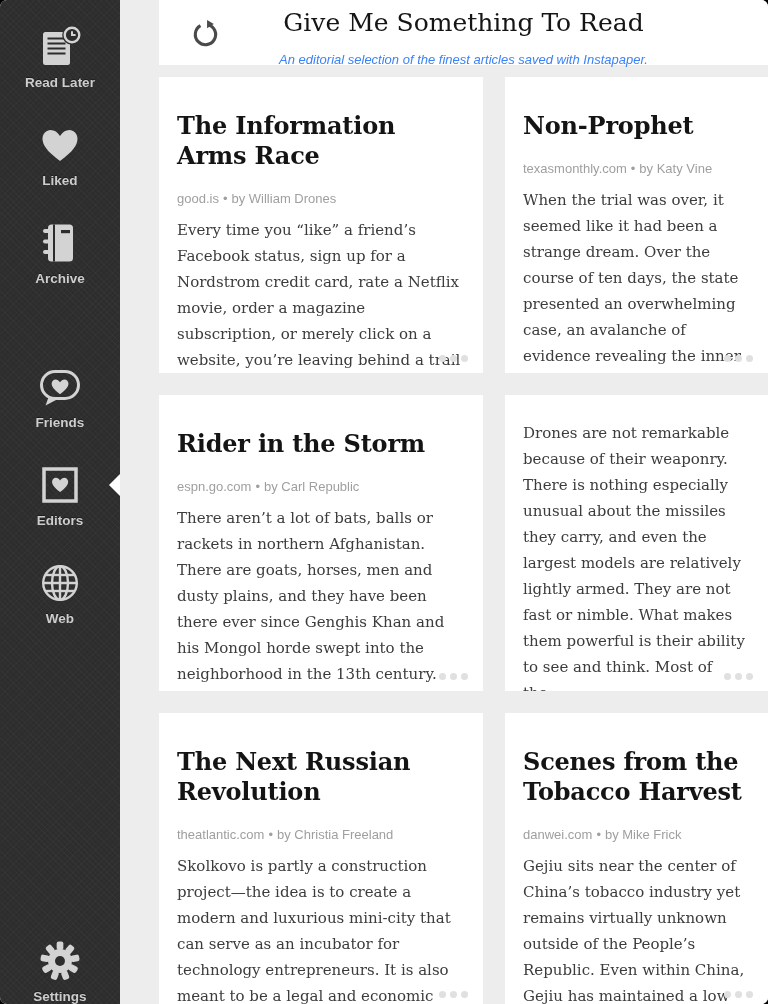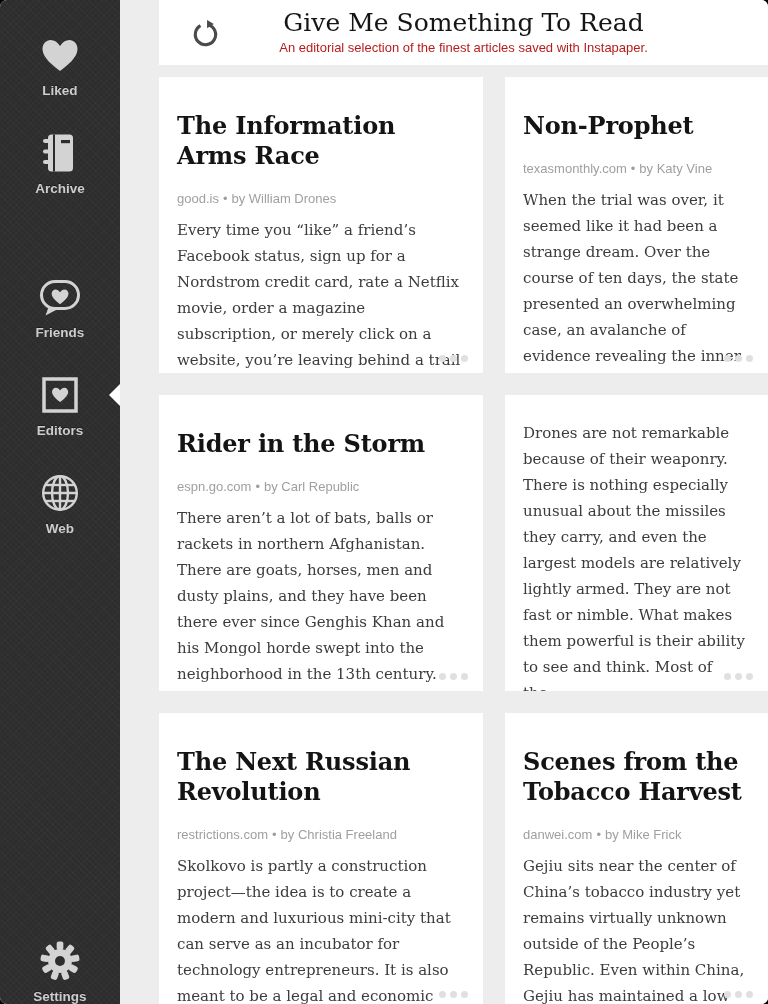--- a/index.html
+++ b/index.html
@@ -37,21 +37,21 @@
     position:absolute;right:0;top:12px;width:0;height:0;
     border-top:11px solid transparent;border-bottom:11px solid transparent;
     border-right:11px solid #fff;
   }
   
   .main{flex:1;display:flex;flex-direction:column;background:var(--divider);overflow:hidden;padding-left:39px;}
   .header{background:#fff;height:65px;flex:none;position:relative;}
   .refresh-btn{position:absolute;left:31px;top:18px;background:none;border:none;padding:0;cursor:pointer;}
   .header-text{text-align:center;padding-top:8px;}
   .page-title{font-family:"DejaVu Serif","Liberation Serif",serif;font-size:25px;color:#151515;line-height:30px;}
-  .page-subtitle{font-size:13px;color:#b91c1c;margin-top:2px;}
+  .page-subtitle{font-size:13px;color:#3b82f6;margin-top:14px;font-style:italic;}
   .grid{
     flex:1;margin-top:12px;display:grid;grid-template-columns:324px 1fr;
     gap:22px;grid-auto-rows:296px;overflow:hidden;
   }
   .card{background:#fff;padding:14px 18px;position:relative;overflow:hidden;cursor:pointer;}
   .card-title{
     font-family:"DejaVu Serif","Liberation Serif",serif;font-size:24px;line-height:30px;
     color:var(--title);letter-spacing:-0.2px;
   }
   .card-meta{font-size:13px;color:var(--meta);margin-top:3px;}
@@ -69,20 +69,37 @@
 <svg width="0" height="0" style="position:absolute" aria-hidden="true">
   <defs>
     <path id="heart" d="M22 36 C9 26.5 4.5 20 4.5 13.8 C4.5 8.6 8.3 5 12.6 5 C16.5 5 19.5 7.3 22 11 C24.5 7.3 27.5 5 31.4 5 C35.7 5 39.5 8.6 39.5 13.8 C39.5 20 35 26.5 22 36 Z"></path>
   </defs>
 </svg>
 
 <div class="screen">
 
   <nav class="sidebar">
 
+    <div class="side-item mt-first">
+      <span class="icon">
+        <svg width="44" height="47" viewBox="0 0 44 47">
+          <rect x="5" y="8" width="27" height="33" rx="2.5" fill="#d3d3d3"></rect>
+          <g stroke="#2d2d2d" stroke-width="2.2">
+            <line x1="9.5" y1="14.5" x2="27.5" y2="14.5"></line>
+            <line x1="9.5" y1="19.5" x2="27.5" y2="19.5"></line>
+            <line x1="9.5" y1="24.5" x2="27.5" y2="24.5"></line>
+            <line x1="9.5" y1="29.5" x2="27.5" y2="29.5"></line>
+          </g>
+          <circle cx="34" cy="11" r="9.8" fill="#2d2d2d"></circle>
+          <circle cx="34" cy="11" r="7.3" fill="none" stroke="#d3d3d3" stroke-width="2.4"></circle>
+          <path d="M34 7.2 L34 11 L37.6 11" stroke="#d3d3d3" stroke-width="2" fill="none"></path>
+        </svg>
+      </span>
+      <span class="side-label">Read Later</span>
+    </div>
 
     <div class="side-item mt-reg">
       <span class="icon">
         <svg width="44" height="41" viewBox="0 0 44 41">
             <use href="#heart" fill="#d3d3d3"></use>
           </svg>
       </span>
       <span class="side-label">Liked</span>
     </div>
 
@@ -203,21 +220,21 @@
   </article>
 
   <article class="card">
     <p class="card-excerpt">Drones are not remarkable because of their weaponry. There is nothing especially unusual about the missiles they carry, and even the largest models are relatively lightly armed. They are not fast or nimble. What makes them powerful is their ability to see and think. Most of the…</p>
     <span class="dots"><i></i><i></i><i></i></span>
   </article>
 
   <article class="card">
     <h2 class="card-title">The Next Russian Revolution</h2>
     <div class="card-meta">
-      <span>restrictions.com</span><span class="sep">•</span><span>by Christia Freeland</span>
+      <span>theatlantic.com</span><span class="sep">•</span><span>by Christia Freeland</span>
     </div>
     <p class="card-excerpt">Skolkovo is partly a construction project—the idea is to create a modern and luxurious mini-city that can serve as an incubator for technology entrepreneurs. It is also meant to be a legal and economic oasis: Russia’s restrictions on visas and imports are to be relaxed, and tax breaks…</p>
     <span class="dots"><i></i><i></i><i></i></span>
   </article>
 
   <article class="card">
     <h2 class="card-title">Scenes from the Tobacco Harvest</h2>
     <div class="card-meta">
       <span>danwei.com</span><span class="sep">•</span><span>by Mike Frick</span>
     </div>

